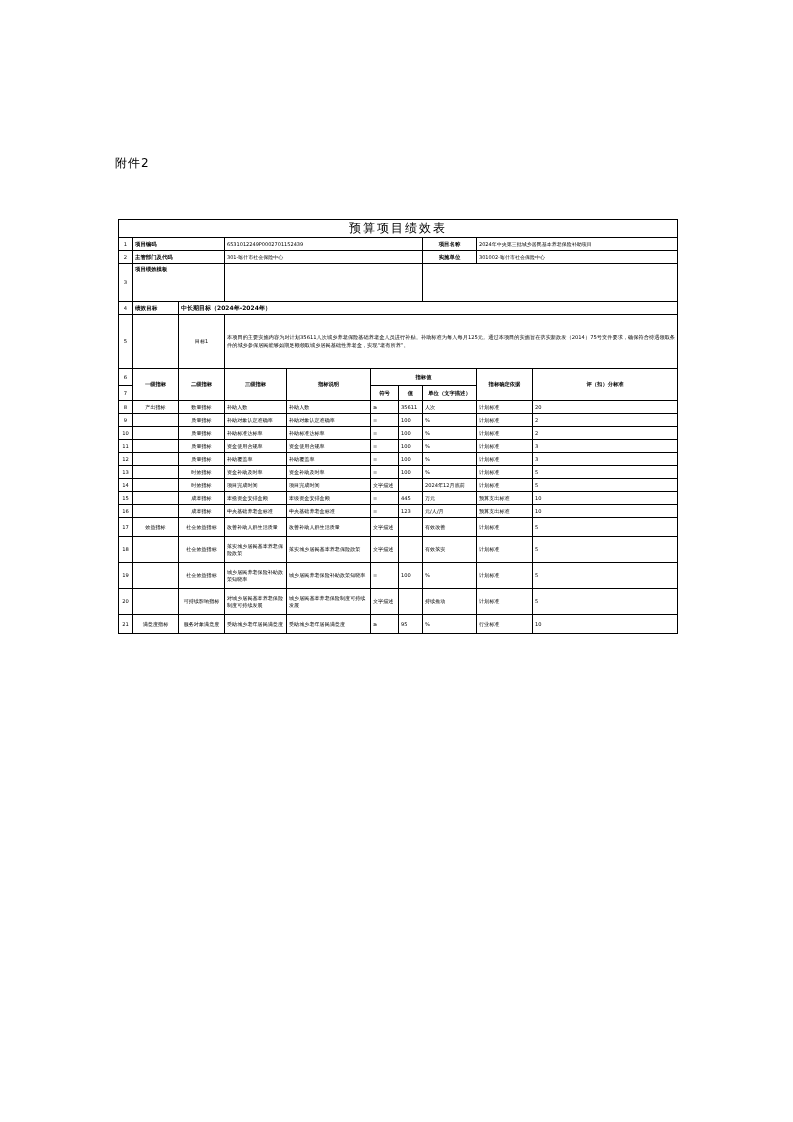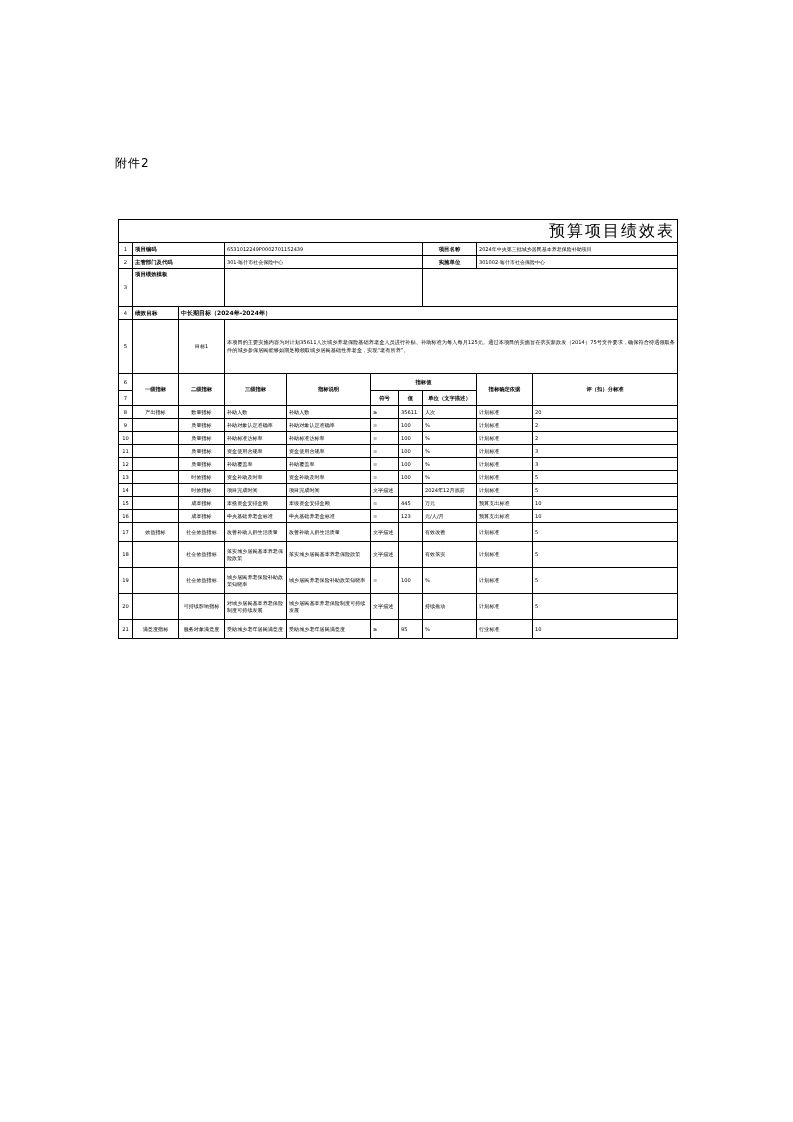--- a/index.html
+++ b/index.html
@@ -42,22 +42,22 @@
   }
   table.main td {
     border: 0.6px solid #000;
     padding: 1px 2px;
     vertical-align: middle;
     word-break: break-all;
     overflow: hidden;
   }
   .title-cell {
     border: 0.6px solid #000;
-    text-align: right;
-    font-size: 16px;
+    text-align: center;
+    font-size: 12px;
     letter-spacing: 2px;
     padding: 12px 0 12px 0;
     font-family: "DejaVu Serif", "Liberation Serif", serif;
   }
   .idx {
     text-align: center;
     width: 14px;
     font-size: 5.2px;
   }
   .lbl {

